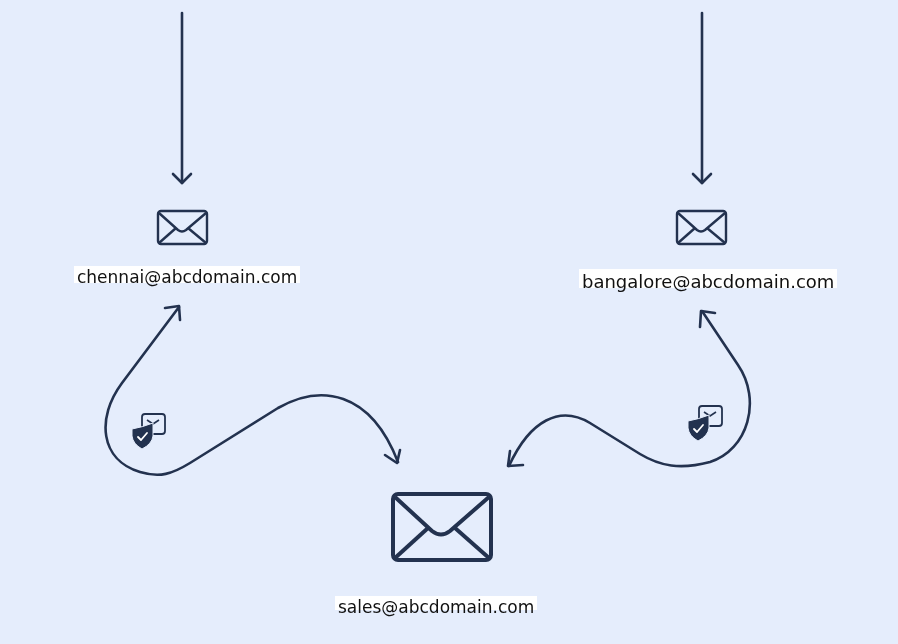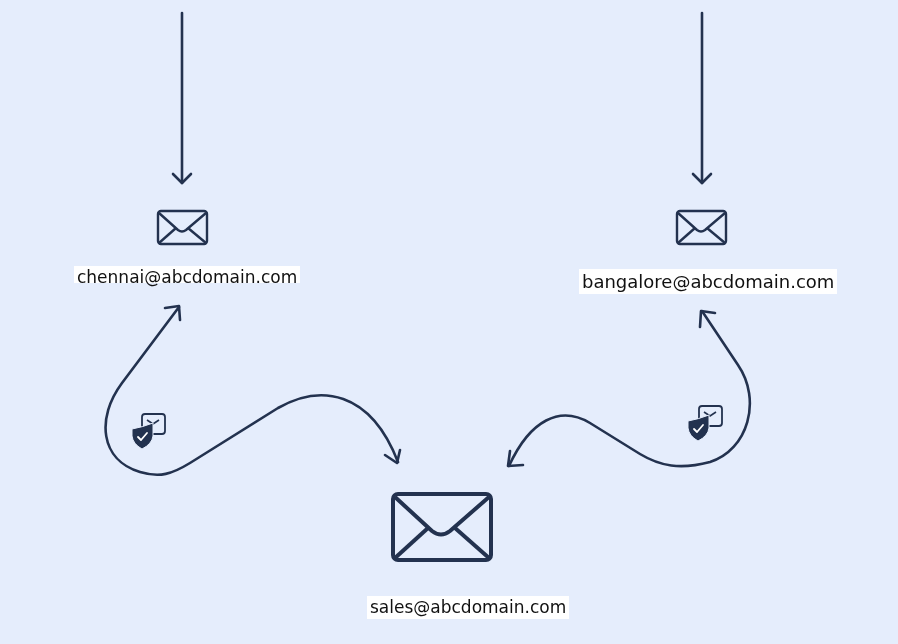--- a/index.html
+++ b/index.html
@@ -14,22 +14,22 @@
     .label {
       position: absolute;
       background: #ffffff;
       color: #111111;
       font-size: 17px;
       line-height: 22px;
       padding: 0 3px;
       white-space: nowrap;
     }
     #lbl-chennai { left: 74px; top: 266px; height: 17px; }
-    #lbl-bangalore { left: 579px; top: 269px; height: 25px; font-size: 18px; line-height: 25px; }
-    #lbl-sales { left: 335px; top: 596px; height: 23px; margin-left: 32px; }
+    #lbl-bangalore { left: 579px; top: 269px; height: 19px; font-size: 18px; line-height: 25px; }
+    #lbl-sales { left: 335px; top: 596px; height: 14px; }
   </style>
 </head>
 <body>
 
 <svg class="diagram" width="898" height="644" viewBox="0 0 898 644">
   <g fill="none" stroke="#23324f" stroke-width="2.6" stroke-linecap="round" stroke-linejoin="round">
 
     <g>
       <line x1="182" y1="13" x2="182" y2="183"></line>
       <polyline points="173,174 182,183 191,174"></polyline>

